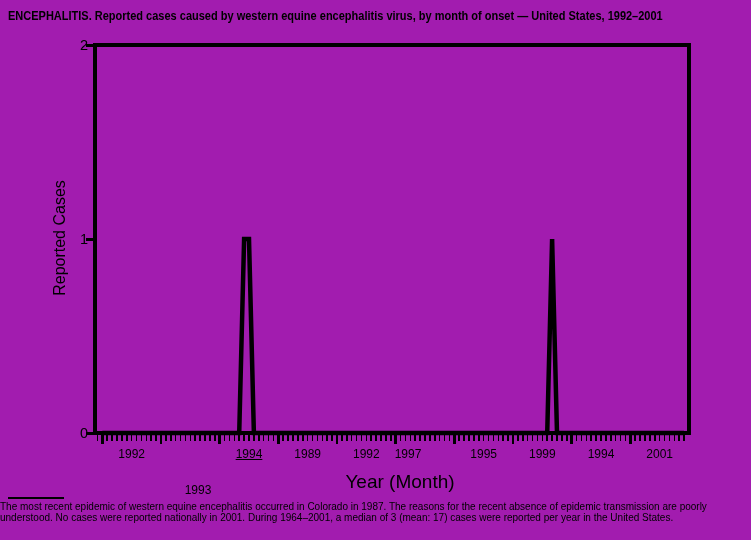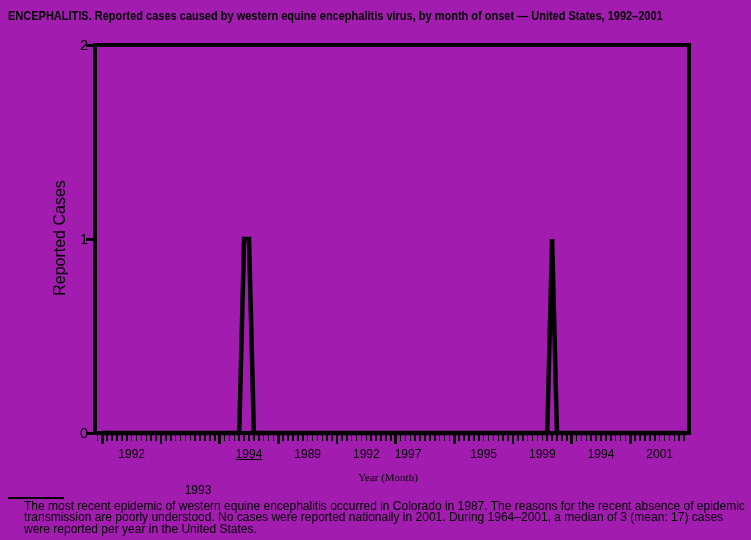--- a/index.html
+++ b/index.html
@@ -16,39 +16,39 @@
     font-size:12.5px;font-weight:bold;white-space:nowrap;
     transform:scaleX(0.88);transform-origin:0 50%;
   }
   .plot-svg{position:absolute;left:0;top:0;}
   .ylabel{
     position:absolute;left:60px;top:238px;
     transform:translate(-50%,-50%) rotate(-90deg);
     font-size:16px;white-space:nowrap;
   }
   .xlabel{
-    position:absolute;left:388px;top:471px;
+    position:absolute;left:400px;top:471px;
     transform:translateX(-50%);
-    font-size:11px;white-space:nowrap;font-family:Liberation Serif, serif;
+    font-size:19px;white-space:nowrap;
   }
   .ytick-label{
     position:absolute;left:58px;width:30px;text-align:right;
     font-size:14.5px;
   }
   .xtick-label{
     position:absolute;top:447px;width:60px;text-align:center;
     font-size:12px;
   }
   .footnote-rule{
     position:absolute;left:8px;top:497px;
     width:56px;height:2px;background:#000;
   }
   .footnote{
-    position:absolute;left:24px;top:501px;width:724px;
-    font-size:12px;line-height:11.3px;
+    position:absolute;left:0;top:501px;width:724px;
+    font-size:10px;line-height:11.3px;
   }
 </style>
 </head>
 <body>
 
 <div class="page">
 
   <div class="chart-title">ENCEPHALITIS. Reported cases caused by western equine encephalitis virus, by month of onset — United States, 1992–2001</div>
 
   <svg id="plot-svg" class="plot-svg" width="751" height="540">

